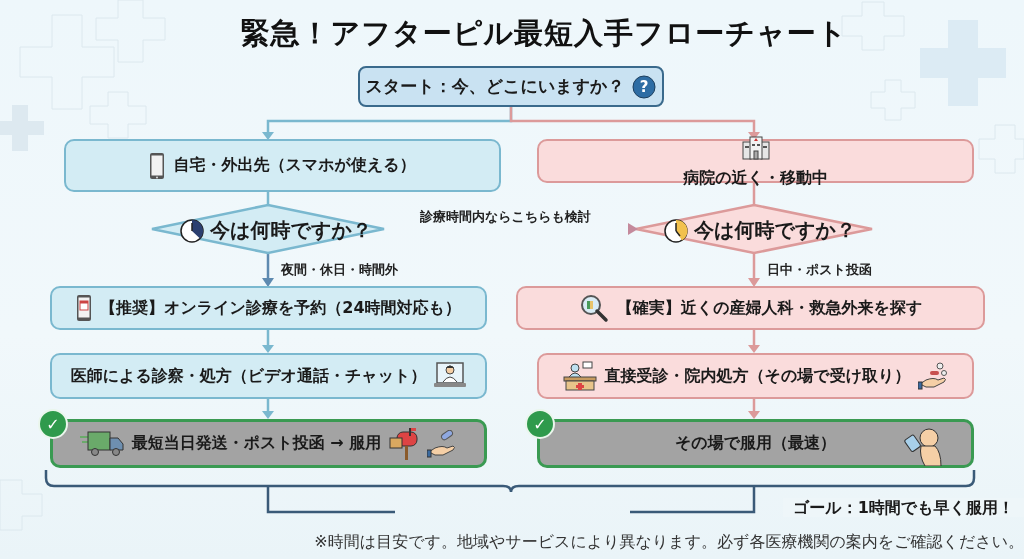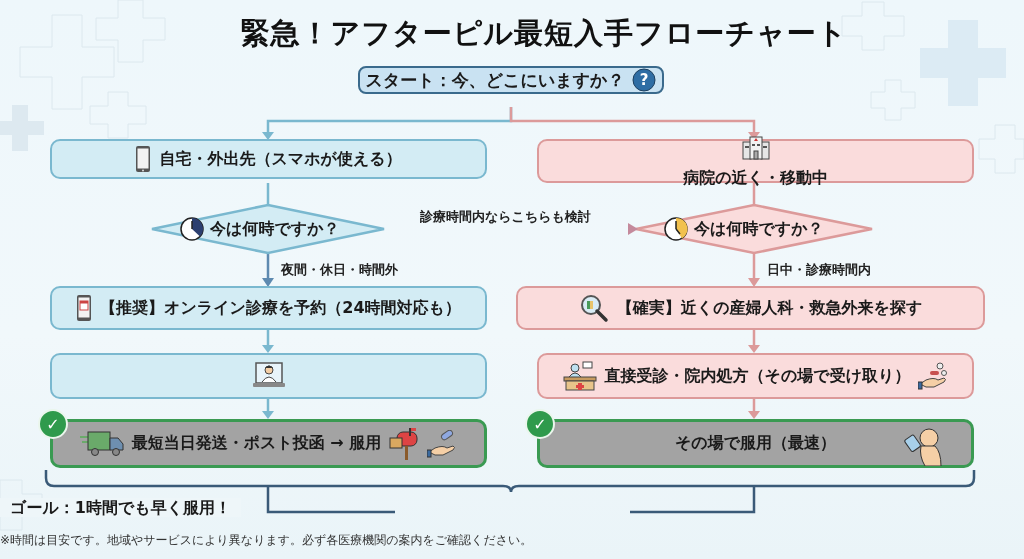--- a/index.html
+++ b/index.html
@@ -14,46 +14,46 @@
   .title {
     position:absolute; left:0; top:14px; width:1024px; text-align:center;
     font-size:29px; font-weight:bold; letter-spacing:1px; color:#111;padding-left:32px;
   }
   .box {
     position:absolute; box-sizing:border-box; border-radius:10px;
     display:flex; align-items:center; justify-content:center;
     font-size:16px; font-weight:bold; color:#1a1a1a; gap:8px;
   }
   .start-box {
-    left:358px; top:66px; width:306px; height:28px;
+    left:358px; top:66px; width:306px; height:41px;
     background:#c9e2f2; border:2px solid #3a6a8c; border-radius:8px;
     font-size:17px;
   }
   .blue-box { background:#d3ecf4; border:2px solid #7ab8cf; }
   .pink-box { background:#fadcdc; border:2px solid #dc9a9a; }
   .green-box { background:#a3a3a3; border:3px solid #3a9a52; }
   .label-text { font-size:13px; font-weight:bold; color:#222; position:absolute; }
   .icon { display:inline-flex; align-items:center; justify-content:center; }
   .check {
     position:absolute; width:26px; height:26px; border-radius:50%;
     background:#2f9a4c; color:#fff; font-size:16px; font-weight:bold;
     display:flex; align-items:center; justify-content:center;
     border:2px solid #eaf6ec;
   }
   .diamond-label {
     position:absolute; display:flex; align-items:center; gap:6px;
+    font-size:20px; font-weight:bold; color:#1a1a1a;
+  }
+  .goal {
+    position:absolute; left:0; top:498px; width:1024px; text-align:right;
     font-size:16px; font-weight:bold; color:#1a1a1a;
   }
-  .goal {
-    position:absolute; left:0; top:498px; width:1024px; text-align:left;
-    font-size:16px; font-weight:bold; color:#1a1a1a;
-  }
   .note {
-    position:absolute; left:0; top:532px; width:1024px; text-align:left;
-    font-size:12px; color:#333;
+    position:absolute; left:0; top:532px; width:1024px; text-align:right;
+    font-size:16px; color:#333;
   }
   .goal-inner { background:#eef6f9; padding:0 10px; }
 </style>
 </head>
 <body>
 
 <svg class="bg-svg" viewBox="0 0 1024 559">
   <g fill="none" stroke="#dce8ee" stroke-width="1">
     <path d="M52 15 h30 v32 h32 v30 h-32 v32 h-30 v-32 h-32 v-30 h32z"></path>
     <path d="M118 0 h25 v18 h22 v22 h-22 v22 h-25 v-22 h-22 v-22 h22z"></path>
@@ -109,21 +109,21 @@
 <div class="box start-box">
   <span>スタート：今、どこにいますか？</span>
   <span class="icon">
     <svg width="24" height="24" viewBox="0 0 24 24">
         <circle cx="12" cy="12" r="11" fill="#2e6da4" stroke="#1d3f5e" stroke-width="1"></circle>
         <text x="12" y="17" font-size="15" text-anchor="middle" fill="#fff" font-family="DejaVu Sans, sans-serif" font-weight="bold">?</text>
       </svg>
   </span>
 </div>
 
-<div class="box blue-box" style="left:50px; top:139px; width:437px; height:40px;">
+<div class="box blue-box" style="left:64px; top:139px; width:437px; height:53px;">
   <span class="icon">
     <svg width="16" height="28" viewBox="0 0 16 28">
         <rect x="1" y="1" width="14" height="26" rx="2" fill="#555"></rect>
         <rect x="2.5" y="3.5" width="11" height="20" fill="#f2f2f2"></rect>
         <circle cx="8" cy="25.5" r="1" fill="#ddd"></circle>
       </svg>
   </span>
   <span>自宅・外出先（スマホが使える）</span>
 </div>
 
@@ -163,21 +163,21 @@
         <line x1="12" y1="12" x2="12" y2="4" stroke="#222" stroke-width="1.5"></line>
         <line x1="12" y1="12" x2="16" y2="17" stroke="#222" stroke-width="1.5"></line>
       </svg>
   </span>
   <span>今は何時ですか？</span>
 </div>
 
 <div class="label-text" style="left:420px; top:208px;">診療時間内ならこちらも検討</div>
 
 <div class="label-text" style="left:281px; top:261px;">夜間・休日・時間外</div>
-<div class="label-text" style="left:767px; top:261px;">日中・診療時間内</div>
+<div class="label-text" style="left:767px; top:261px;">日中・ポスト投函</div>
 
 <div class="box blue-box" style="left:50px; top:286px; width:437px; height:44px;text-align:center;">
   <span class="icon">
     <svg width="16" height="28" viewBox="0 0 16 28">
         <rect x="1" y="1" width="14" height="26" rx="2" fill="#555"></rect>
         <rect x="2.5" y="3.5" width="11" height="20" fill="#f2f2f2"></rect>
         <rect x="4" y="7" width="8" height="9" fill="#fff" stroke="#c44" stroke-width="1"></rect>
         <rect x="4" y="7" width="8" height="2.5" fill="#c44"></rect>
       </svg>
   </span>
@@ -190,20 +190,21 @@
         <circle cx="12" cy="12" r="9" fill="#d9ecf5" stroke="#555" stroke-width="2"></circle>
         <rect x="8" y="8" width="3" height="8" fill="#4a9a5a"></rect>
         <rect x="11" y="8" width="3" height="8" fill="#e9c46a"></rect>
         <line x1="18" y1="18" x2="27" y2="27" stroke="#333" stroke-width="3.5" stroke-linecap="round"></line>
       </svg>
   </span>
   <span>【確実】近くの産婦人科・救急外来を探す</span>
 </div>
 
 <div class="box blue-box" style="left:50px; top:353px; width:437px; height:46px;">
+  <span>医師による診察・処方（ビデオ通話・チャット）</span>
   <span class="icon">
     <svg width="32" height="30" viewBox="0 0 32 30">
         <rect x="3" y="2" width="26" height="20" fill="#e8f4fa" stroke="#555" stroke-width="1.5"></rect>
         <circle cx="16" cy="9" r="4" fill="#f5cfa6" stroke="#444"></circle>
         <path d="M12 7 q4 -5 8 0" fill="#333"></path>
         <path d="M9 21 q7 -10 14 0" fill="#fff" stroke="#444"></path>
         <rect x="0" y="22" width="32" height="4" rx="1" fill="#888"></rect>
       </svg>
   </span>
 </div>

